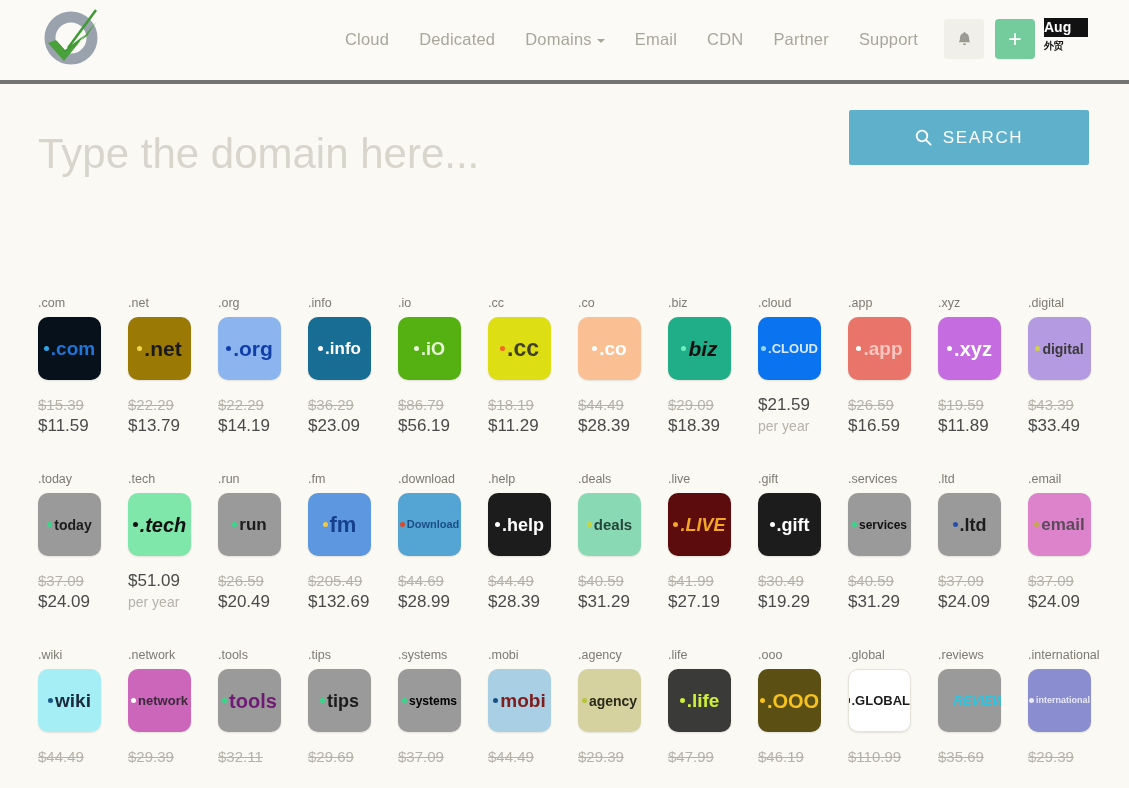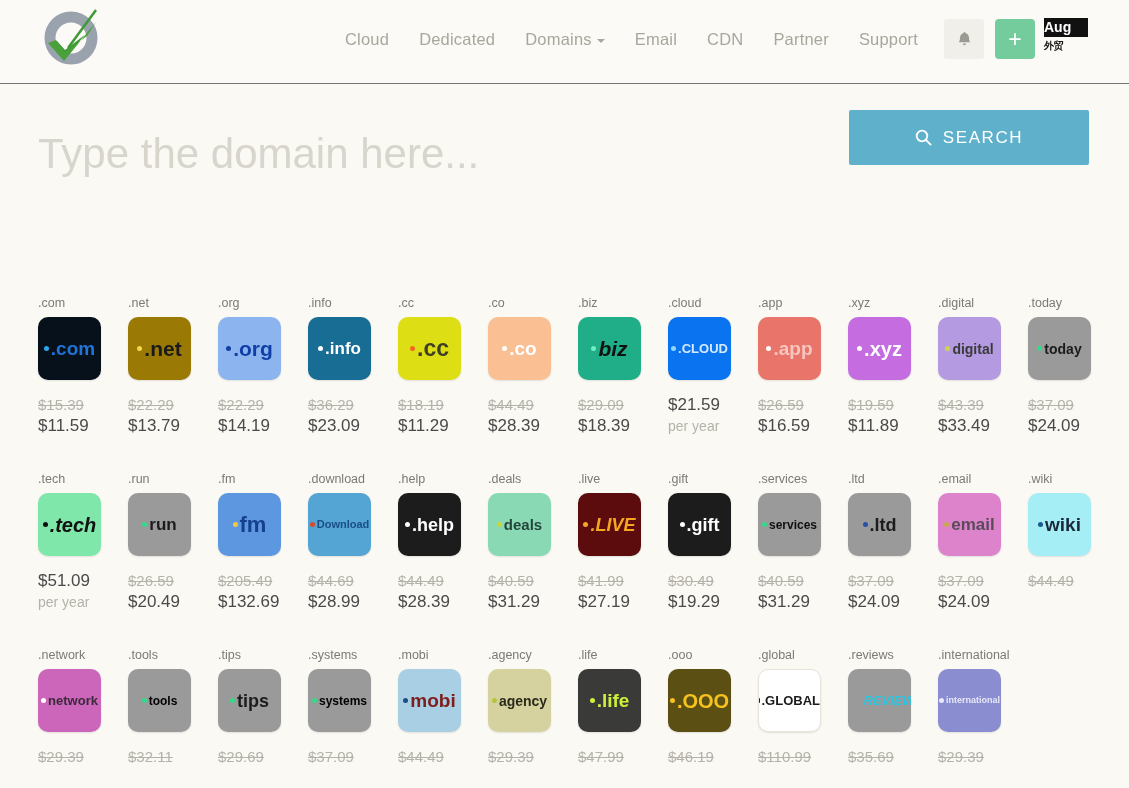--- a/index.html
+++ b/index.html
@@ -13,21 +13,21 @@
     overflow: hidden;
     font-family: "Liberation Sans", sans-serif;
     color: #555;
     position: relative;
   }
 
   
   .header {
     height: 84px;
     box-sizing: border-box;
-    border-bottom: 1px solid #737373;
+    border-bottom: 4px solid #737373;
     background: #fbfaf6;
     display: flex;
     align-items: center;
     position: relative;
   }
   .logo {
     position: absolute;
     left: 38px;
     top: 8px;
     width: 68px;
@@ -315,20 +315,31 @@
       <div class="tile" style="background: rgb(23, 109, 148);">
         <span style="width: 5px; height: 5px; border-radius: 50%; background: rgb(255, 255, 255); display: inline-block; margin-right: 2px; vertical-align: baseline;"></span>
         <span class="lbl" style="color: rgb(255, 255, 255); font-size: 17px;">.info</span>
       </div>
       <div class="prices">
         <span class="old-price">$36.29</span>
         <span class="new-price">$23.09</span>
       </div>
     </div>
     <div class="tld-card">
+      <div class="tld-name">.io</div>
+      <div class="tile" style="background: rgb(85, 177, 18);">
+        <span style="width: 5px; height: 5px; border-radius: 50%; background: rgb(232, 245, 216); display: inline-block; margin-right: 2px; vertical-align: baseline;"></span>
+        <span class="lbl" style="color: rgb(232, 245, 216); font-size: 18px;">.iO</span>
+      </div>
+      <div class="prices">
+        <span class="old-price">$86.79</span>
+        <span class="new-price">$56.19</span>
+      </div>
+    </div>
+    <div class="tld-card">
       <div class="tld-name">.cc</div>
       <div class="tile" style="background: rgb(222, 222, 20);">
         <span style="width: 5px; height: 5px; border-radius: 50%; background: rgb(240, 106, 30); display: inline-block; margin-right: 2px; vertical-align: baseline;"></span>
         <span class="lbl" style="color: rgb(63, 63, 37); font-size: 23px;">.cc</span>
       </div>
       <div class="prices">
         <span class="old-price">$18.19</span>
         <span class="new-price">$11.29</span>
       </div>
     </div>
@@ -547,21 +558,21 @@
         <span class="lbl" style="color: rgb(58, 42, 58); font-size: 13px;">network</span>
       </div>
       <div class="prices">
         <span class="old-price">$29.39</span>
       </div>
     </div>
     <div class="tld-card">
       <div class="tld-name">.tools</div>
       <div class="tile" style="background: rgb(154, 154, 154);">
         <span style="width: 5px; height: 5px; border-radius: 50%; background: rgb(53, 217, 138); display: inline-block; margin-right: 2px; vertical-align: baseline;"></span>
-        <span class="lbl" style="color: #000000; font-size: 12px; text-align: center;">tools</span>
+        <span class="lbl" style="color: #701a75; font-size: 20px; text-align: center;">tools</span>
       </div>
       <div class="prices">
         <span class="old-price">$32.11</span>
       </div>
     </div>
     <div class="tld-card">
       <div class="tld-name">.tips</div>
       <div class="tile" style="background: rgb(154, 154, 154);">
         <span style="width: 5px; height: 5px; border-radius: 50%; background: rgb(53, 217, 138); display: inline-block; margin-right: 2px; vertical-align: baseline;"></span>
         <span class="lbl" style="color: rgb(28, 28, 28); font-size: 18px;">tips</span>

